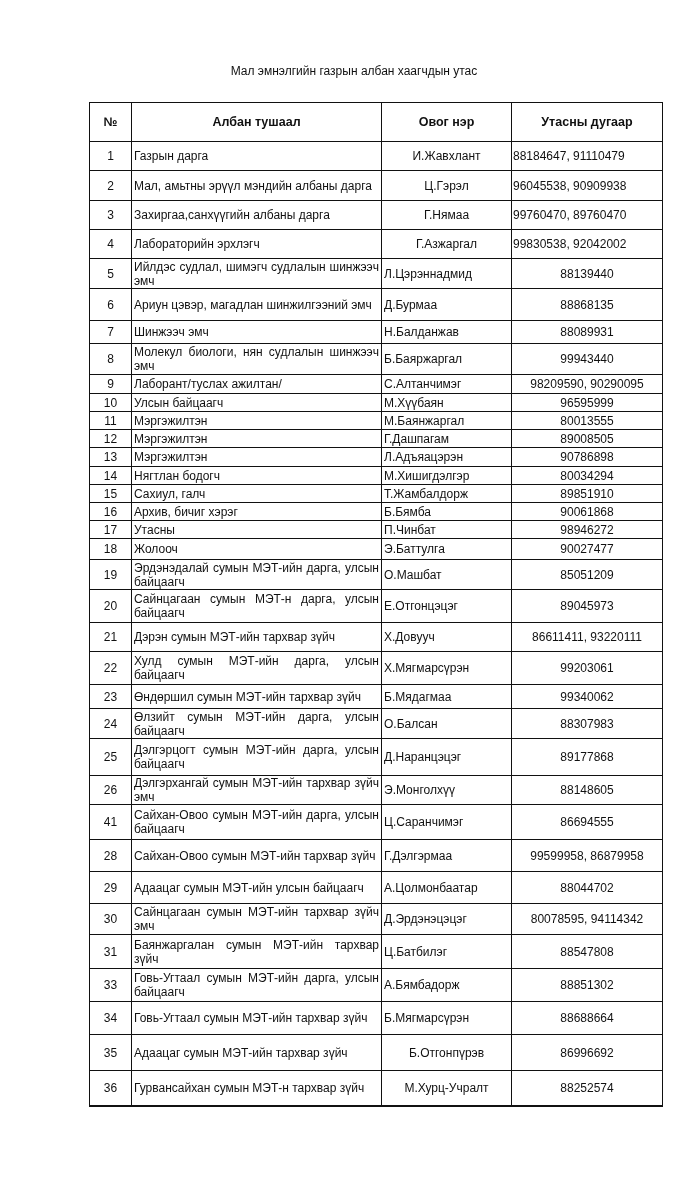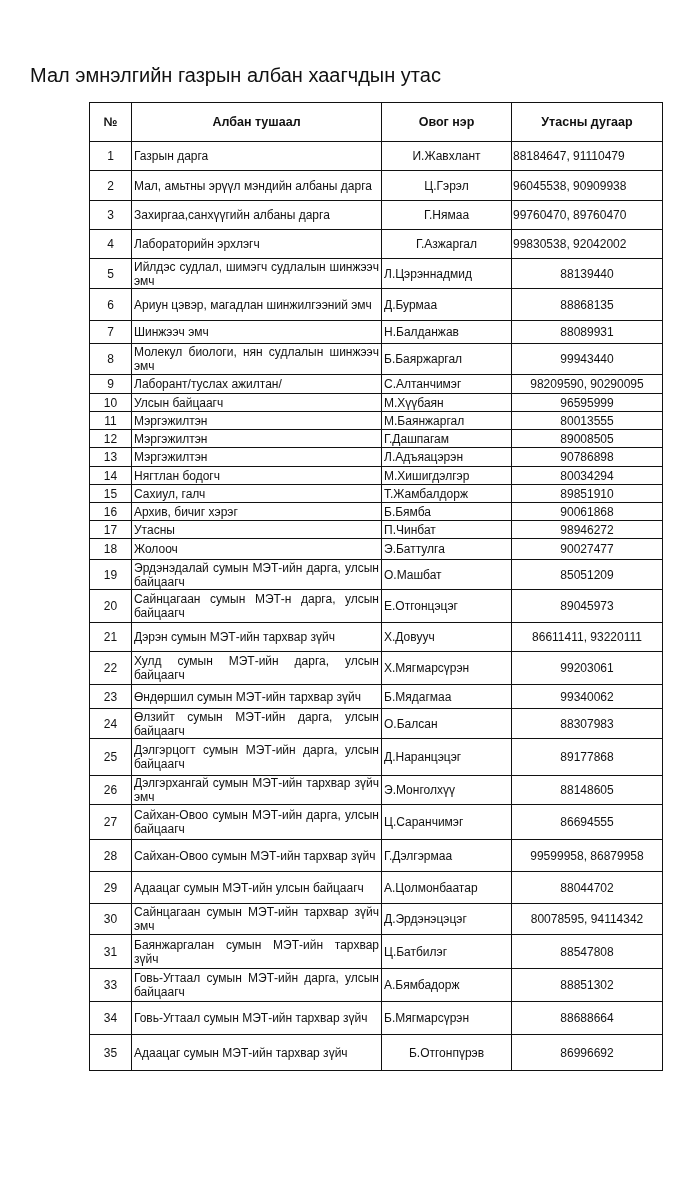--- a/index.html
+++ b/index.html
@@ -13,21 +13,22 @@
       position: relative;
       font-family: "Liberation Sans", sans-serif;
       color: #111;
       overflow: hidden;
     }
     .title {
       position: absolute;
       left: 0;
       top: 64px;
       width: 678px;
-      font-size: 20px;
+      text-align: center;
+      font-size: 12px;
       padding-left: 30px;
       box-sizing: border-box;
     }
     table.phone-table {
       position: absolute;
       left: 89px;
       top: 102px;
       width: 573px;
       border-collapse: collapse;
       table-layout: fixed;
@@ -229,21 +230,21 @@
         <td class="col-name">Д.Наранцэцэг</td>
         <td class="col-phone">89177868</td>
       </tr>
       <tr style="height: 27px;">
         <td class="col-n">26</td>
         <td class="col-title">Дэлгэрхангай сумын МЭТ-ийн тархвар зүйч эмч</td>
         <td class="col-name">Э.Монголхүү</td>
         <td class="col-phone">88148605</td>
       </tr>
       <tr style="height: 35px;">
-        <td class="col-n">27</td>
+        <td class="col-n">41</td>
         <td class="col-title">Сайхан-Овоо сумын МЭТ-ийн дарга, улсын байцаагч</td>
         <td class="col-name">Ц.Саранчимэг</td>
         <td class="col-phone">86694555</td>
       </tr>
       <tr style="height: 32px;">
         <td class="col-n">28</td>
         <td class="col-title">Сайхан-Овоо сумын МЭТ-ийн тархвар зүйч</td>
         <td class="col-name">Г.Дэлгэрмаа</td>
         <td class="col-phone">99599958, 86879958</td>
       </tr>
@@ -276,14 +277,20 @@
         <td class="col-title bottom">Говь-Угтаал сумын МЭТ-ийн тархвар зүйч</td>
         <td class="col-name">Б.Мягмарсүрэн</td>
         <td class="col-phone">88688664</td>
       </tr>
       <tr style="height: 36px;">
         <td class="col-n bottom">35</td>
         <td class="col-title">Адаацаг сумын МЭТ-ийн тархвар зүйч</td>
         <td class="col-name center">Б.Отгонпүрэв</td>
         <td class="col-phone bottom">86996692</td>
       </tr>
+      <tr class="last" style="height: 35px;">
+        <td class="col-n bottom">36</td>
+        <td class="col-title bottom">Гурвансайхан сумын МЭТ-н тархвар зүйч</td>
+        <td class="col-name center">М.Хурц-Учралт</td>
+        <td class="col-phone bottom">88252574</td>
+      </tr>
     </tbody>
 </table>
 
 </body></html>

